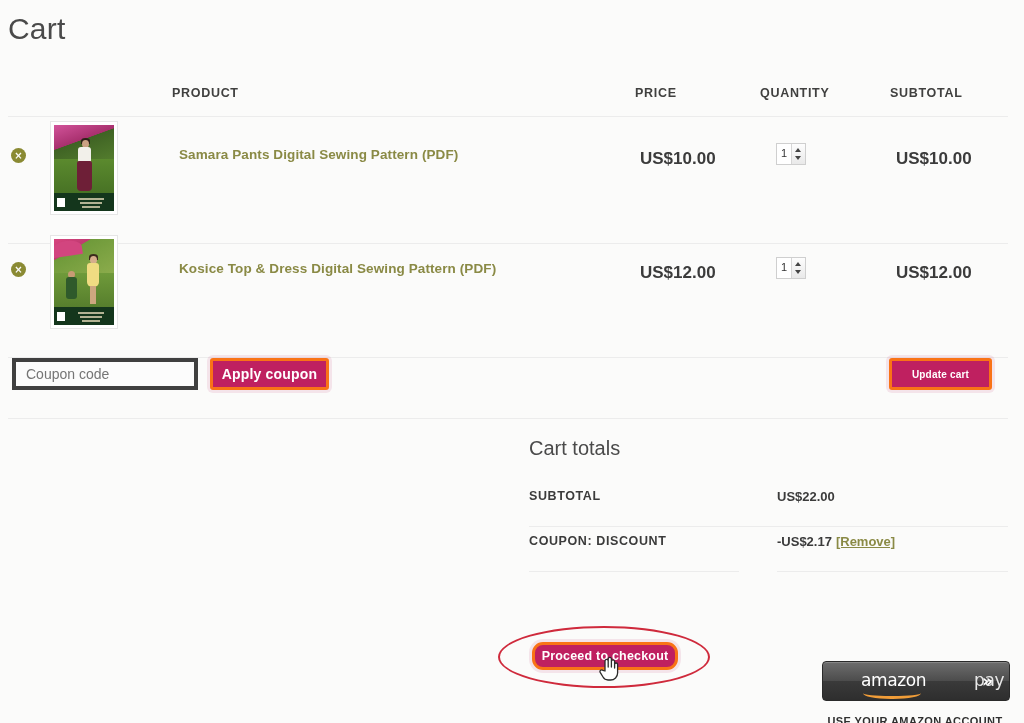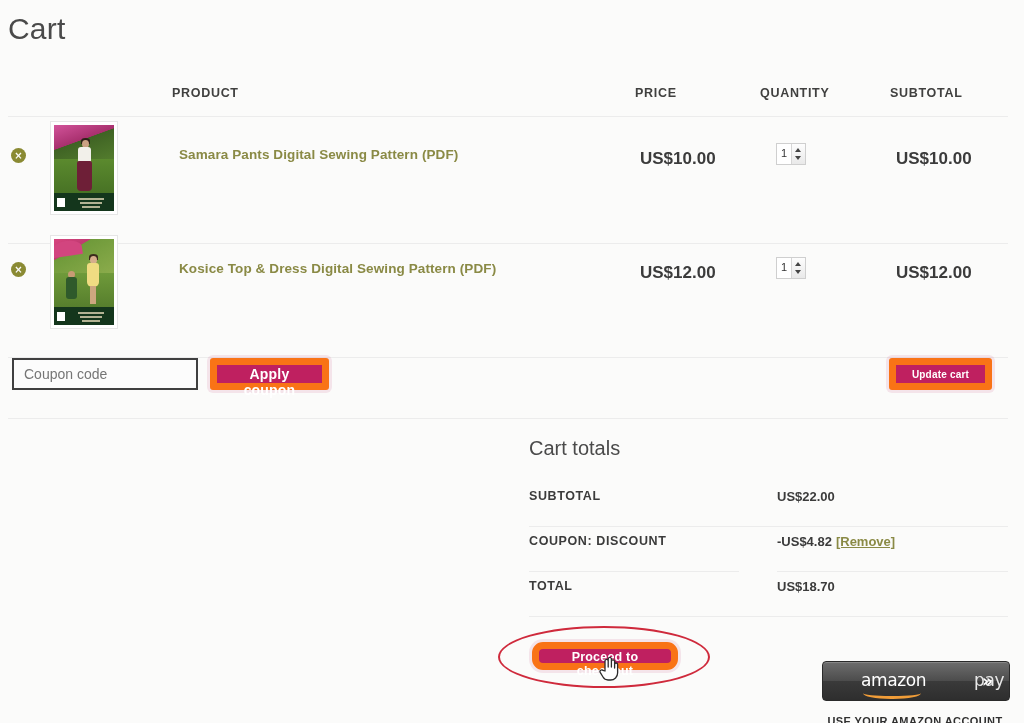--- a/index.html
+++ b/index.html
@@ -220,39 +220,39 @@
     width: 1000px;
     height: 35px;
   }
   .coupon-input {
     position: absolute;
     left: 4px;
     top: 0;
     width: 186px;
     height: 32px;
     box-sizing: border-box;
-    border: 2px solid #404040;
+    border: 4px solid #404040;
     background: #fcfcfc;
     padding: 0 10px;
     font-size: 14px;
     color: #777;
     font-family: "Liberation Sans", sans-serif;
     outline: none;
   }
   .btn {
     border: none;
     cursor: pointer;
     font-family: "Liberation Sans", sans-serif;
     font-weight: bold;
     color: #ffffff;
     letter-spacing: 0.2px;
   }
   .btn-crimson {
     background: #bf2060;
-    border: 7px solid #f97316;
+    border: 3px solid #f97316;
     border-radius: 3px;
     box-shadow: 0 0 0 3px rgba(191,32,96,0.10);
   }
   .apply-coupon {
     position: absolute;
     left: 202px;
     top: 0;
     width: 119px;
     height: 32px;
     font-size: 14px;
@@ -513,30 +513,25 @@
     <div class="totals-title">Cart totals</div>
 
     <div class="totals-row">
       <span class="t-label">SUBTOTAL</span>
       <span class="t-value">US$22.00</span>
       <span class="t-rule full"></span>
     </div>
 
     <div class="totals-row">
       <span class="t-label">COUPON: DISCOUNT</span>
-      <span class="t-value"><span>-US$4.82</span><a class="t-remove" href="#">[Remove]</a></span>
+      <span class="t-value"><span>-US$2.17</span><a class="t-remove" href="#">[Remove]</a></span>
       <span class="t-rule part"></span>
       <span class="t-rule part2"></span>
     </div>
 
-    <div class="totals-row">
-      <span class="t-label">TOTAL</span>
-      <span class="t-value">US$18.70</span>
-      <span class="t-rule short"></span>
-    </div>
   </div>
 
   <div class="checkout-wrap">
     <button class="btn btn-crimson proceed-btn">Proceed to checkout</button>
   </div>
   <div class="highlight-ellipse"></div>
   <div class="cursor-hand">
     <svg width="20" height="26" viewBox="0 0 20 26">
       <path d="M6,16 L6,6 a1.6,1.6 0 0 1 3.2,0 L9.2,12 L9.2,4 a1.6,1.6 0 0 1 3.2,0 L12.4,12 L12.4,6.5 a1.6,1.6 0 0 1 3.2,0 L15.6,13 L15.6,9.5 a1.5,1.5 0 0 1 3,0 L18.6,18 a7,7 0 0 1 -7,7 L9,25 a6,6 0 0 1 -5,-3 L1.2,17.4 a1.7,1.7 0 0 1 2.6,-2.1 Z" fill="#ffffff" stroke="#2b2b2b" stroke-width="1.3" stroke-linejoin="round"></path>
     </svg>

